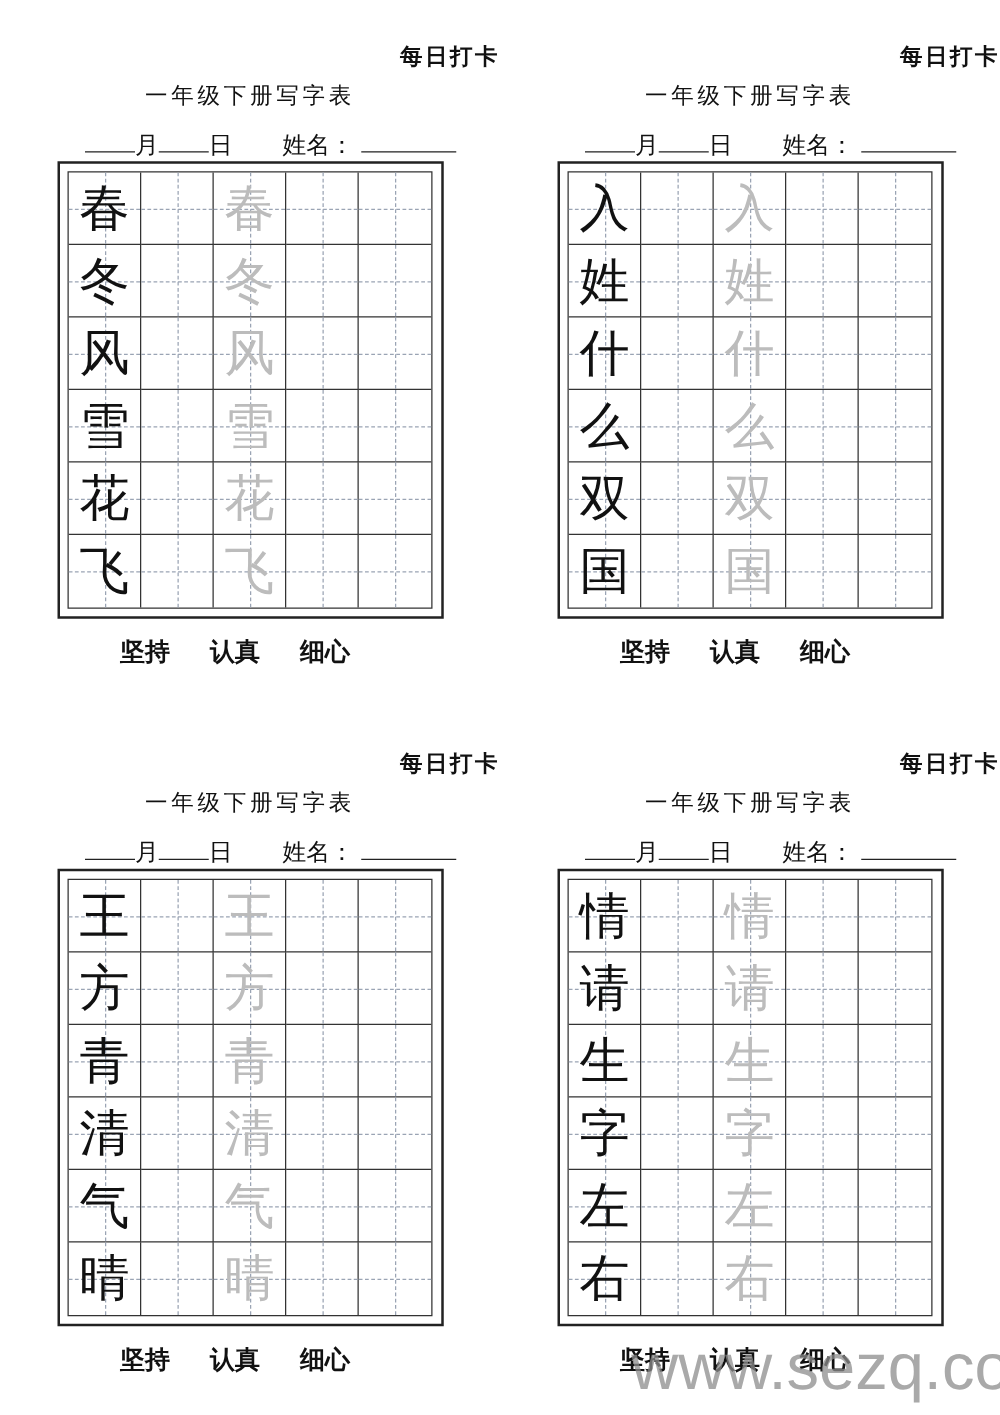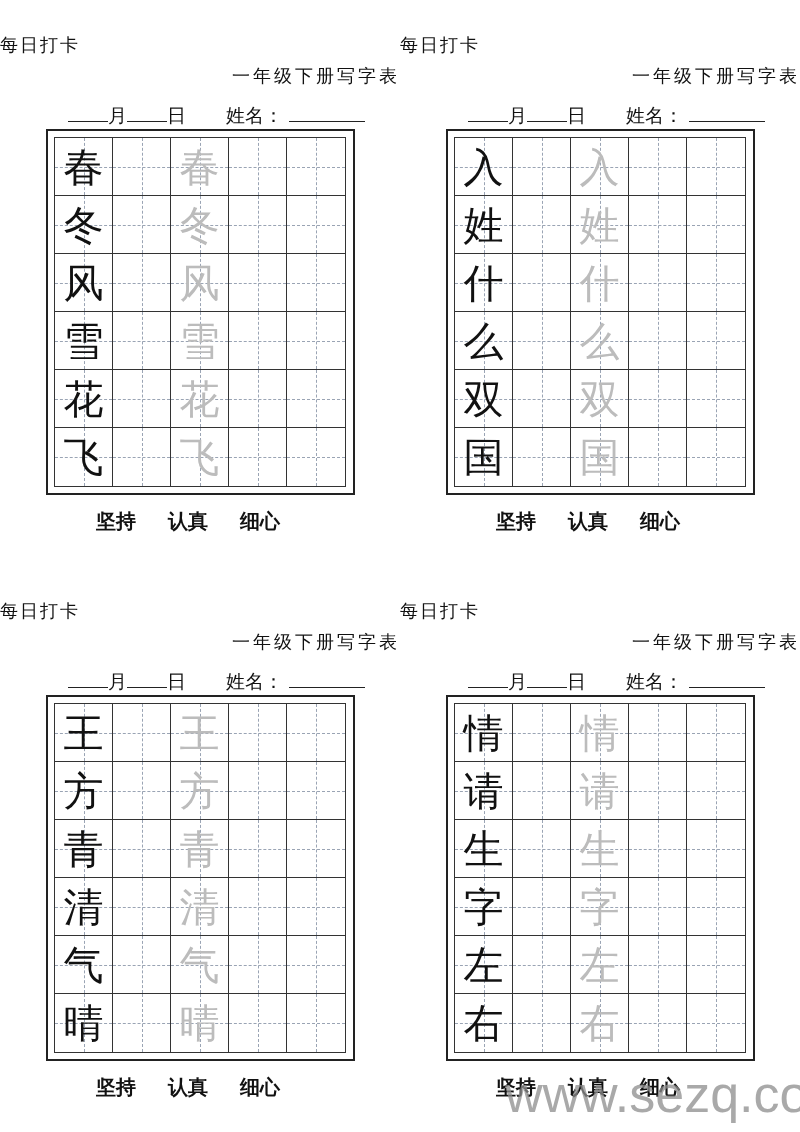--- a/index.html
+++ b/index.html
@@ -1,19 +1,19 @@
 <!DOCTYPE html>
 <html><head>
 <meta charset="utf-8">
 <style>
   html, body { margin:0; padding:0; background:#ffffff; }
   body { width:800px; height:1132px; position:relative; overflow:hidden;
          font-family:"DejaVu Serif","Liberation Serif",serif; color:#111; }
-  .title { position:absolute; left:0; width:400px; text-align:left; font-size:18px; font-weight:normal; letter-spacing:2px; }
-  .subtitle { position:absolute; left:0; width:400px; text-align:right; font-size:18px; letter-spacing:3px; }
+  .title { position:absolute; left:0; width:400px; text-align:right; font-size:18px; font-weight:bold; letter-spacing:2px; }
+  .subtitle { position:absolute; left:0; width:400px; text-align:center; font-size:18px; letter-spacing:3px; }
   .meta { position:absolute; font-size:19px; white-space:nowrap; }
   .blank { display:inline-block; border-bottom:1px solid #222; height:12px; vertical-align:baseline; }
   .outer { position:absolute; border:2px solid #222; box-sizing:border-box; }
   .grid { position:absolute; border:1px solid #333; box-sizing:border-box; display:grid;
           grid-template-columns: repeat(5, 1fr); grid-template-rows: repeat(6, 1fr); }
   .cell { position:relative; border-right:1px solid #333; border-bottom:1px solid #333; box-sizing:border-box; }
   .cell:nth-child(5n) { border-right:none; }
   .cell.lastrow { border-bottom:none; }
   .cell::before { content:""; position:absolute; left:50%; top:0; bottom:0; border-left:1px dashed #9aa4b4; }
   .cell::after { content:""; position:absolute; top:50%; left:0; right:0; border-top:1px dashed #9aa4b4; }

